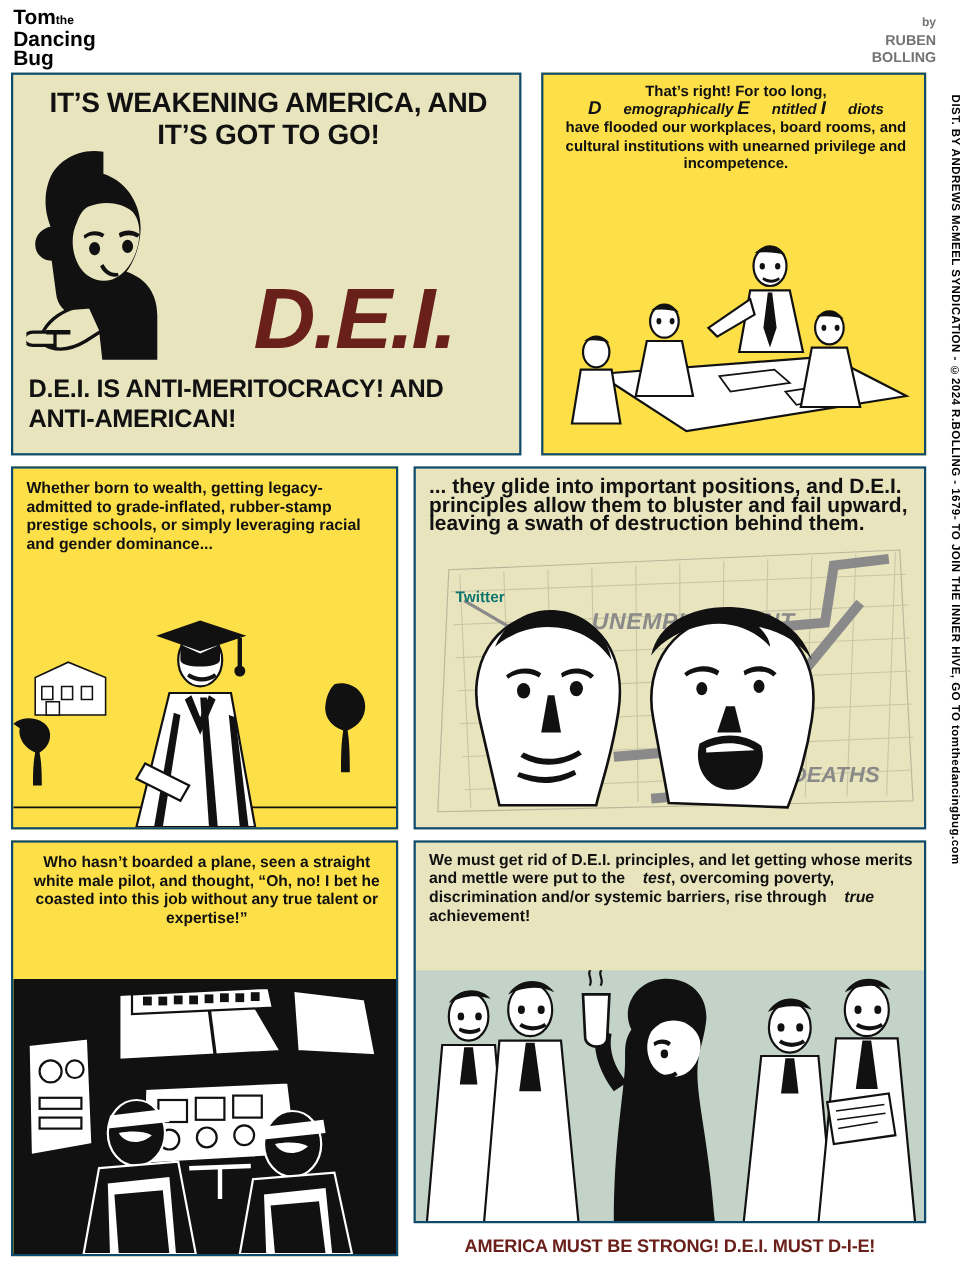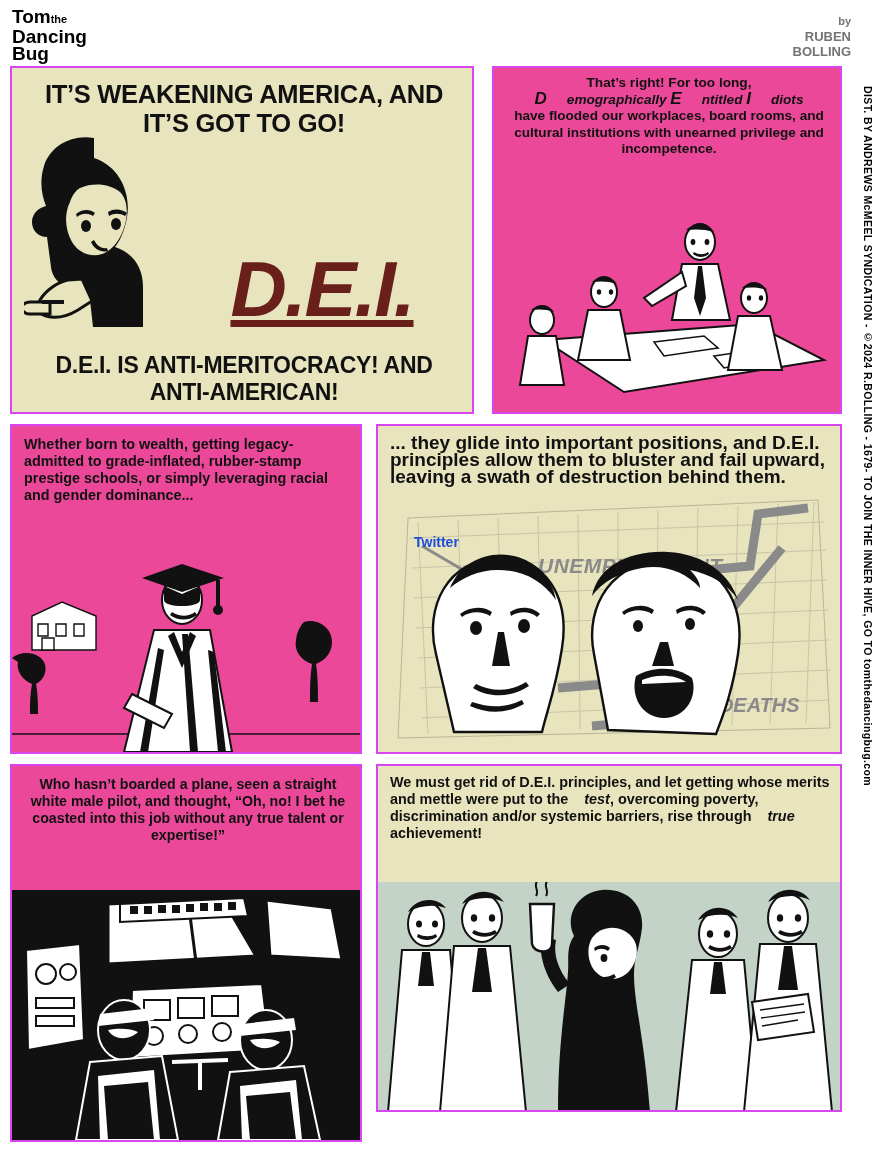--- a/index.html
+++ b/index.html
@@ -22,51 +22,51 @@
   
   .sidecredit{
     position:absolute; right:-1px; top:86px; width:22px; height:1010px;
     font-size:10.5px; letter-spacing:0.4px; color:#000; font-weight:bold;
     writing-mode:vertical-rl; text-orientation:mixed;
     font-family:"Liberation Sans", sans-serif;
     white-space:nowrap;
   }
 
   
-  .panel{position:absolute;box-sizing:border-box;border:2px solid #d946ef;overflow:hidden;}
+  .panel{position:absolute;box-sizing:border-box;border:2px solid #0c4a6e;overflow:hidden;}
   .cream{background:#e8e4bd;}
-  .sage{background:#ec4899;}
+  .sage{background:#fde047;}
 
   
   #p1{left:10px;top:66px;width:464px;height:348px;}
   #p1 .l1{position:absolute;left:14px;top:12px;width:436px;text-align:center;
           font-weight:bold;font-size:25.5px;line-height:29px;letter-spacing:-0.3px;}
   #p1 .dei{position:absolute;left:160px;top:182px;width:300px;text-align:center;
           font-weight:bold;font-style:italic;font-size:78px;line-height:78px;color:#6a201a;
-          letter-spacing:-2px;text-decoration:underline;}
-  #p1 .l3{position:absolute;left:14px;top:284px;width:436px;text-align:center;
+          letter-spacing:-2px;}
+  #p1 .l3{position:absolute;left:14px;top:272px;width:436px;
           font-weight:bold;font-size:23px;line-height:27px;letter-spacing:-0.3px;}
 
   
   #p2{left:492px;top:66px;width:350px;height:348px;}
   #p2 .cap{position:absolute;left:8px;top:7px;width:334px;text-align:center;
            font-weight:bold;font-size:13.6px;line-height:16.2px;}
   #p2 .cap i{font-style:italic;margin-left:20px;}
   #p2 .cap .bigi{font-style:italic;font-size:17px;}
 
   
   #p3{left:10px;top:424px;width:352px;height:330px;}
   #p3 .cap{position:absolute;left:12px;top:10px;width:328px;
            font-weight:bold;font-size:14.4px;line-height:17px;}
 
   
   #p4{left:376px;top:424px;width:466px;height:330px;}
   #p4 .cap{position:absolute;left:12px;top:8px;width:444px;
            font-weight:bold;font-size:19px;line-height:17px;}
-  .gl-twitter{position:absolute;left:36px;top:108px;font-weight:bold;font-size:14px;color:#1d4ed8;}
+  .gl-twitter{position:absolute;left:36px;top:108px;font-weight:bold;font-size:14px;color:#0f766e;}
   .gl-unemp{position:absolute;left:160px;top:128px;font-weight:bold;font-style:italic;
             font-size:21px;color:#8a8a8a;letter-spacing:0.5px;}
   .gl-covid{position:absolute;left:272px;top:268px;font-weight:bold;font-style:italic;
             font-size:20px;color:#8a8a8a;line-height:22px;text-align:center;}
 
   
   #p5{left:10px;top:764px;width:352px;height:378px;}
   #p5 .cap{position:absolute;left:12px;top:10px;width:328px;
            font-weight:bold;font-size:14.2px;line-height:17px;text-align:center;}
 
@@ -465,14 +465,15 @@
         <path d="M374 120 L430 112 L436 150 L380 158 Z"></path>
       </g>
       <g stroke="#111" stroke-width="1.4">
         <path d="M382 128 L426 122"></path>
           <path d="M383 136 L427 130"></path>
           <path d="M384 144 L420 138"></path>
       </g>
     </svg>
   </div>
 
+  <div class="banner">AMERICA MUST BE STRONG!  D.E.I. MUST D-I-E!</div>
 
 </div>
 
 </body></html>

